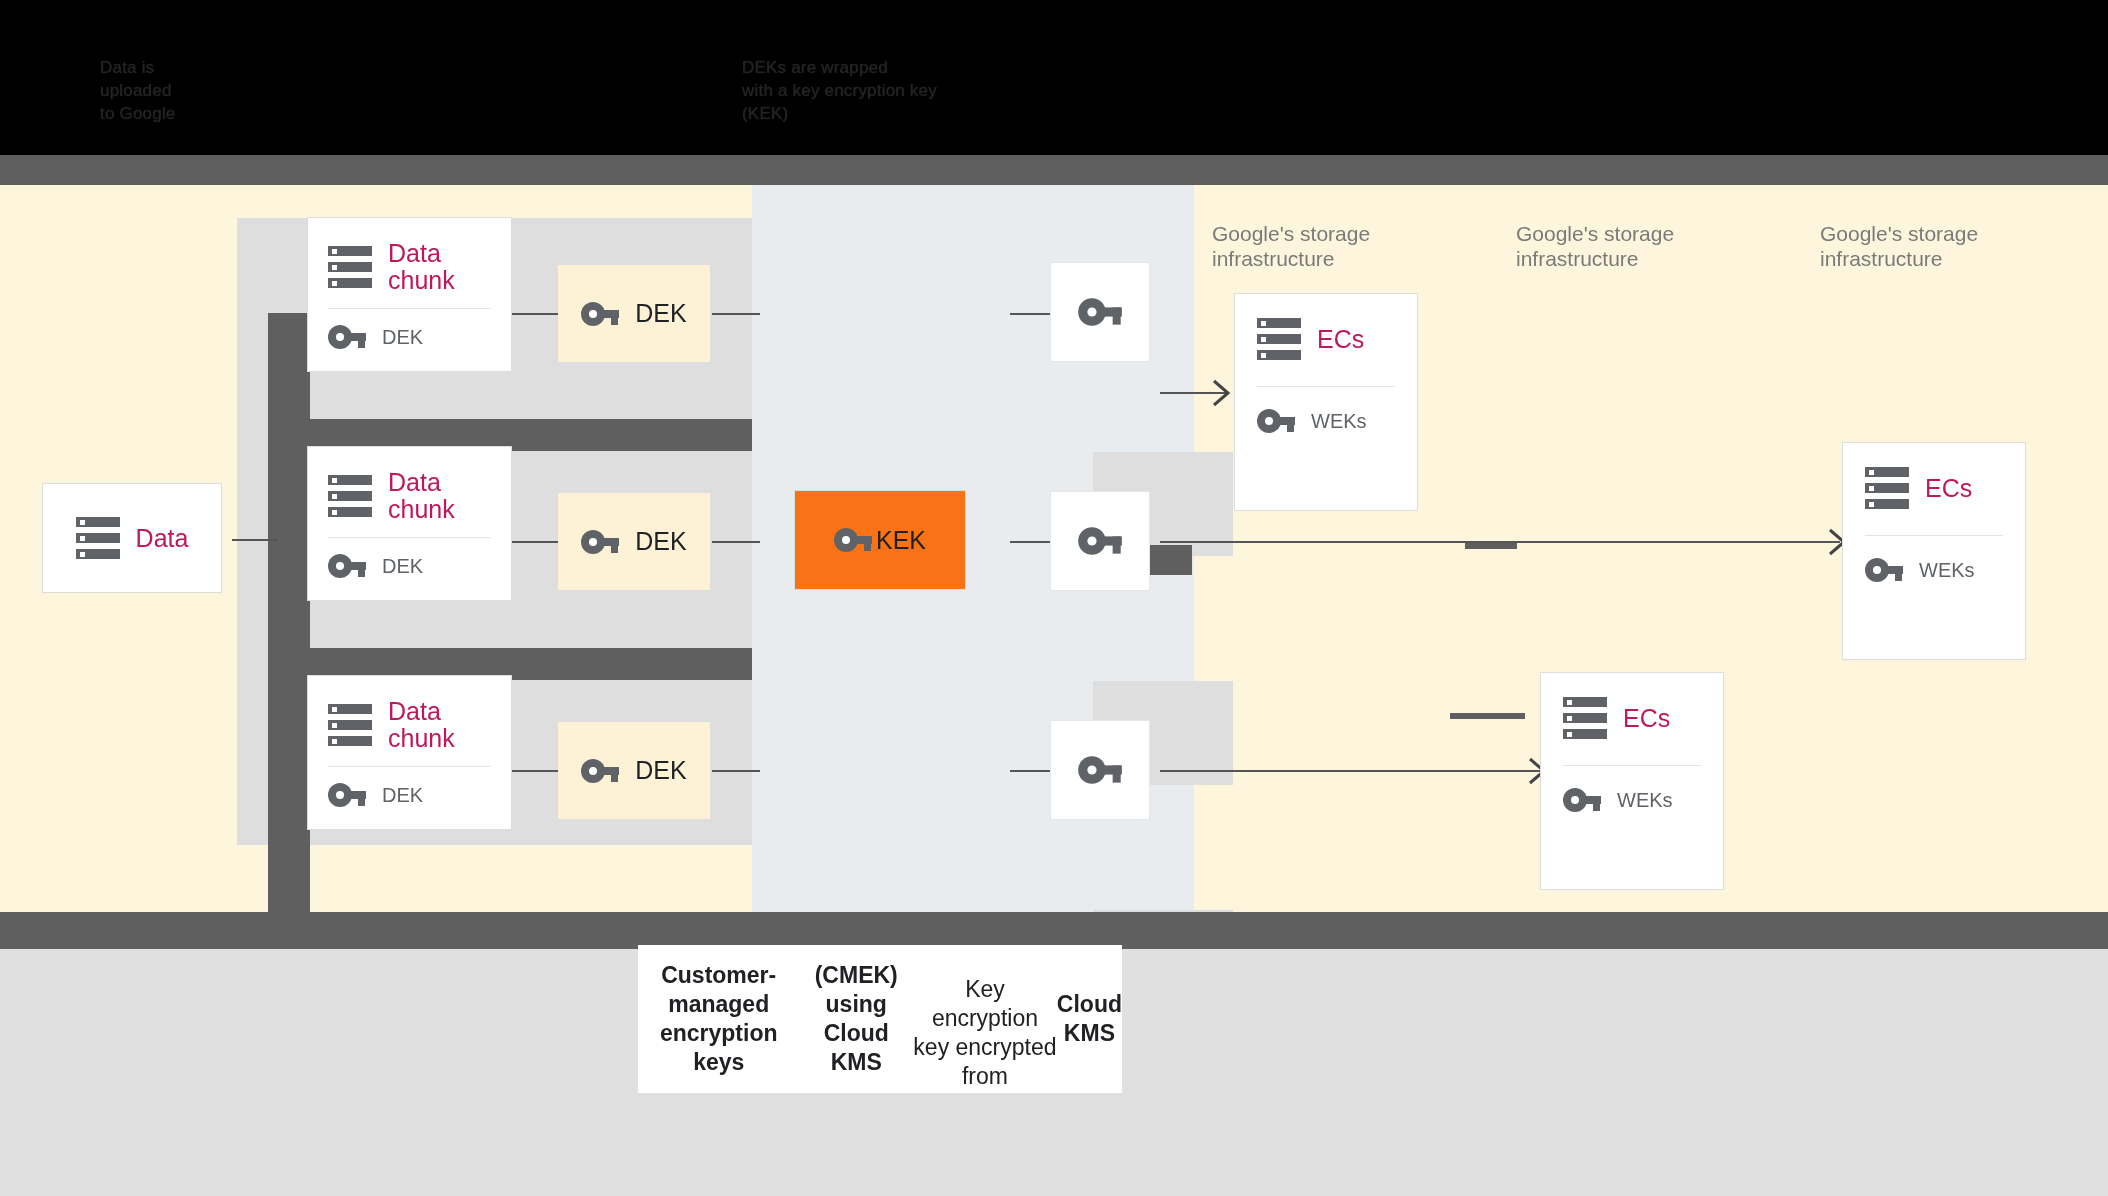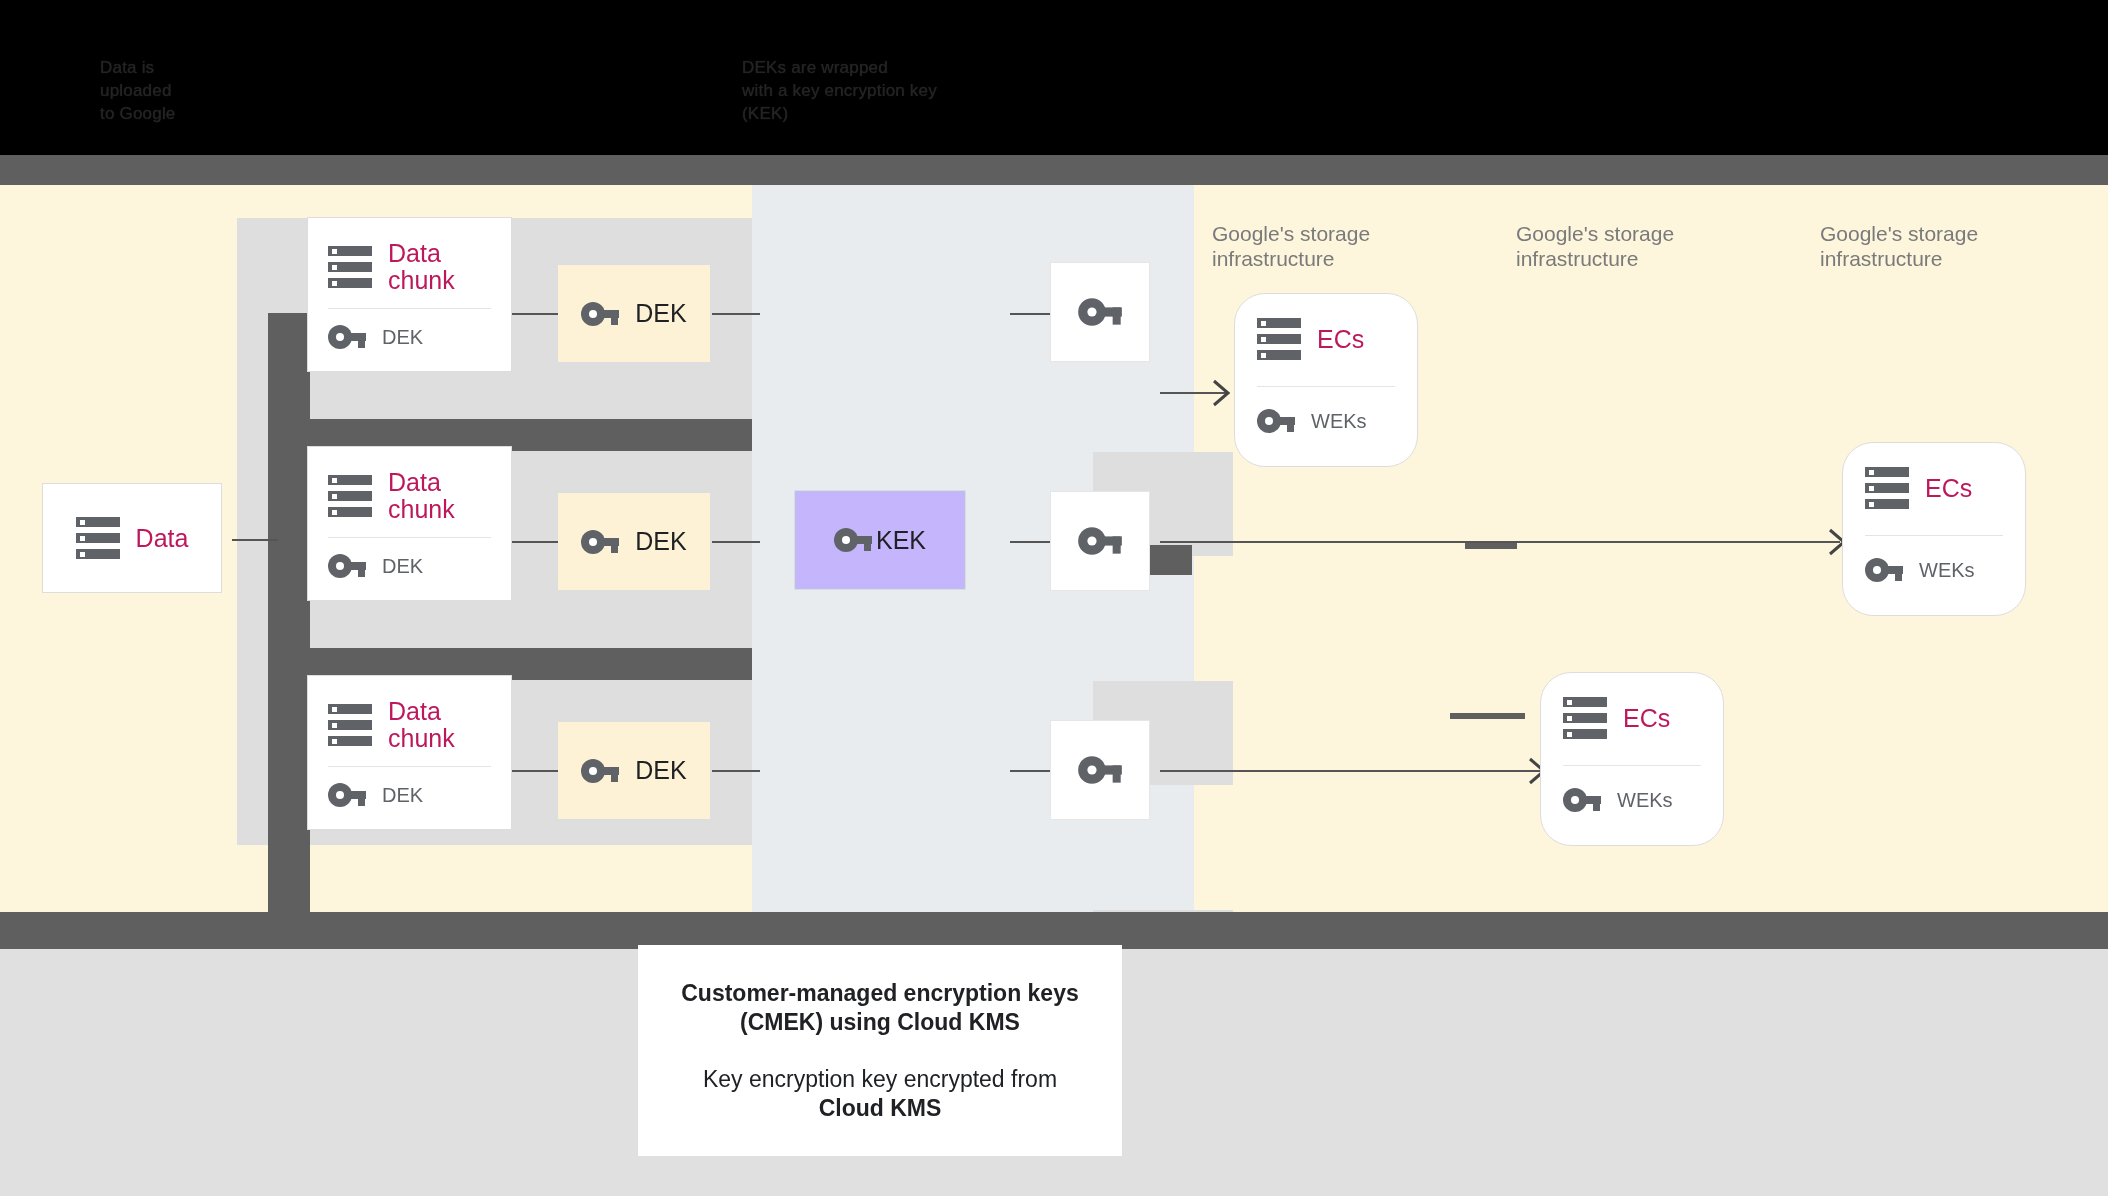--- a/index.html
+++ b/index.html
@@ -110,52 +110,52 @@
   .chunkcard .dekrow{margin-top:16px;}
 
   
   .dekbox{
     position:absolute;width:152px;height:97px;background:#fdf2d5;
     display:flex;align-items:center;justify-content:center;gap:16px;
     font-size:25px;color:#202124;
   }
   
   .kekbox{
-    position:absolute;width:172px;height:100px;background:#c4b5fd;border:1px solid #d2e3da;
+    position:absolute;width:172px;height:100px;background:#f97316;border:1px solid #d2e3da;
     box-sizing:border-box;
     display:flex;align-items:center;justify-content:center;gap:4px;
     font-size:25px;color:#202124;
   }
   
   .keycard{
     position:absolute;width:100px;height:100px;background:#fff;border:1px solid #e6e6e6;
     box-sizing:border-box;display:flex;align-items:center;justify-content:center;
   }
   .keycard .key-icon{transform:scale(1.15);}
 
   
-  .ecscard{width:184px;height:174px;padding:24px 22px 0 22px;border-radius:31px;}
+  .ecscard{width:184px;height:218px;padding:24px 22px 0 22px;}
   .ecscard hr{margin:26px 0 0 0;}
   .ecscard .wekrow{margin-top:22px;}
 
   
   .infra-label{
     position:absolute;font-size:21px;line-height:25px;color:#7a7a7a;width:230px;
   }
 
   
   #bottom-rule{
     position:absolute;left:0;top:912px;width:2108px;height:37px;background:#5f5f5f;
   }
   #bottom-area{
     position:absolute;left:0;top:949px;width:2108px;height:247px;background:#e0e0e0;
   }
   #caption-box{
-    position:absolute;left:638px;top:-4px;width:484px;height:211px;background:#fff;
-    display:flex;flex-direction:column;align-items:center;justify-content:center;
+    position:absolute;left:638px;top:-4px;width:484px;height:148px;background:#fff;
+    display:flex;flex-direction:row;align-items:center;justify-content:center;
     text-align:center;
   }
   #caption-box .cap-strong{
     font-size:23px;font-weight:bold;color:#202124;line-height:29px;
   }
   #caption-box .cap-normal{
     font-size:23px;color:#202124;line-height:29px;margin-top:28px;
   }
 </style>
 </head>

